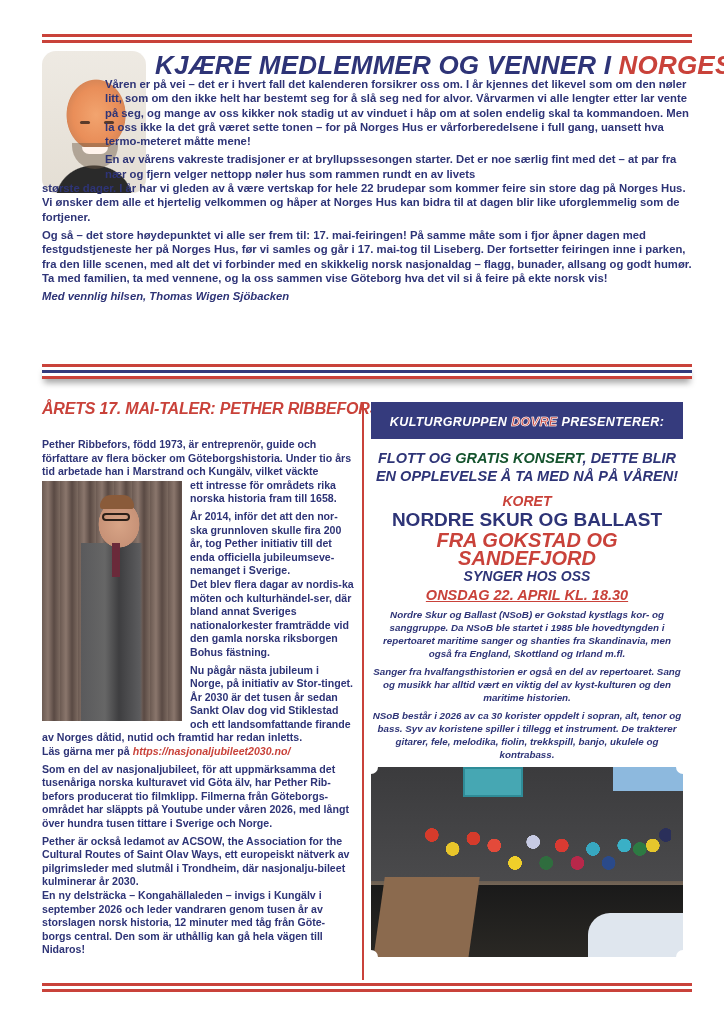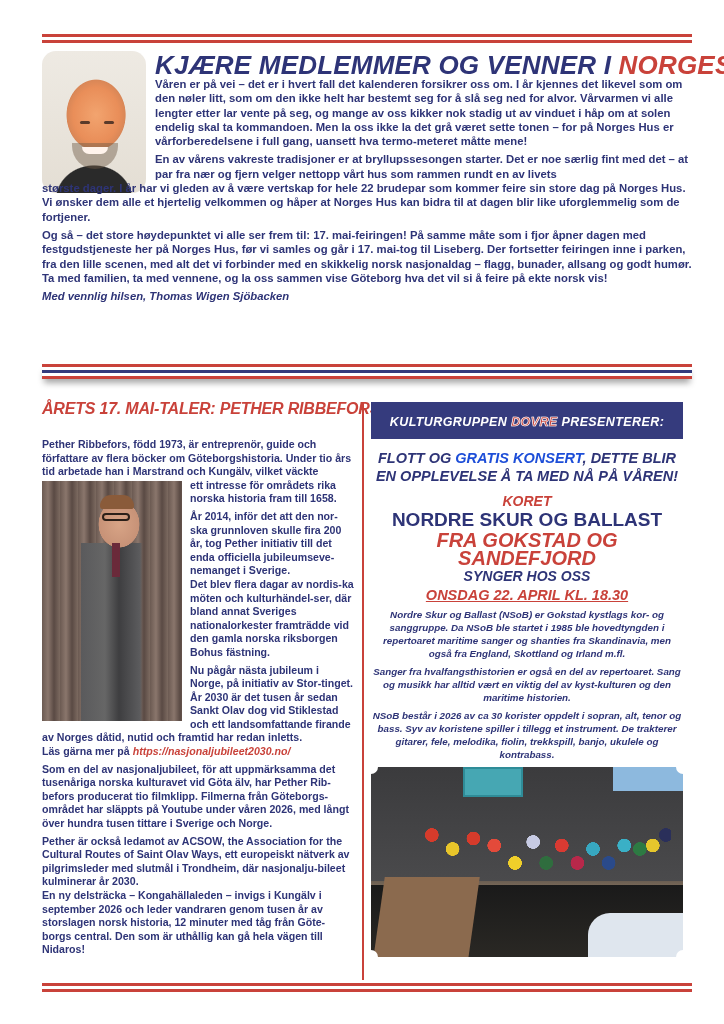--- a/index.html
+++ b/index.html
@@ -21,21 +21,21 @@
                 linear-gradient(180deg, #eeeae3 0%, #e4ded4 100%); }
   .portrait .beard { position: absolute; left: 30px; top: 92px; width: 46px; height: 26px; border-radius: 0 0 24px 24px; background: rgba(110,90,70,0.45); }
   .portrait .smile { position: absolute; left: 40px; top: 96px; width: 26px; height: 7px; border-radius: 0 0 14px 14px; background: #fff3ec; }
   .portrait .eye { position: absolute; top: 70px; width: 10px; height: 3px; background: #5a3a2a; border-radius: 2px; }
 
   .main-title { position: absolute; left: 155px; top: 50px; font-size: 26px; font-weight: bold; font-style: italic; color: #2e3477; letter-spacing: 0.2px; white-space: nowrap; }
   .main-title .accent { color: #c9423a; }
 
   .intro { position: absolute; left: 42px; top: 77px; width: 650px; font-size: 11.3px; line-height: 14.3px; font-weight: bold; color: #2e3477; }
   .intro p { margin-bottom: 4px; }
-  .intro .indent { padding-left: 113px; }
+  .intro .indent { padding-left: 63px; }
   .intro .sign { font-style: italic; margin-top: 3px; }
 
   
   .left-col { position: absolute; left: 42px; top: 400px; width: 312px; }
   .col-title { font-size: 16px; font-weight: bold; font-style: italic; color: #c9423a; white-space: nowrap; letter-spacing: -0.2px; }
   .left-text { font-size: 10.6px; line-height: 13.6px; font-weight: bold; color: #2e3477; margin-top: 20px; }
   .left-text p { margin-bottom: 4px; }
   .left-text .link { color: #c9423a; font-style: italic; }
   .speaker-photo { float: left; width: 140px; height: 240px; margin: 2px 8px 2px 0;
     background:
@@ -47,21 +47,21 @@
   .speaker-photo .hair { position: absolute; left: 58px; top: 14px; width: 34px; height: 14px; border-radius: 14px 14px 4px 4px; background: #8a5b3a; }
   .speaker-photo .tie { position: absolute; left: 70px; top: 62px; width: 8px; height: 34px; background: #6a2a3a; }
 
   .col-divider { position: absolute; left: 362px; top: 402px; width: 2px; height: 578px; background: #c9423a; }
 
   
   .right-col { position: absolute; left: 371px; top: 402px; width: 312px; text-align: center; }
   .banner { background: #353b7d; color: #ffffff; font-weight: bold; font-style: italic; font-size: 12.5px; height: 37px; line-height: 41px; letter-spacing: 0.4px; }
   .banner .dovre { color: #c9423a; -webkit-text-stroke: 0.6px #ffffff; text-shadow: 0 0 1px #fff; font-style: italic; }
   .promo { margin-top: 10px; font-size: 14.5px; line-height: 18px; font-weight: bold; font-style: italic; color: #2e3477; }
-  .promo .accent { color: #1d4ed8; }
+  .promo .accent { color: #14532d; }
   .koret { font-size: 14px; font-weight: bold; font-style: italic; color: #c9423a; margin-top: 8px; }
   .choir-name { font-size: 19px; font-weight: bold; color: #2e3477; line-height: 22px; }
   .choir-from { font-size: 20px; font-weight: bold; font-style: italic; color: #c9423a; line-height: 18px; }
   .sings { font-size: 14px; font-weight: bold; font-style: italic; color: #2e3477; line-height: 18px; }
   .date { font-size: 14.5px; font-weight: bold; font-style: italic; color: #c9423a; text-decoration: underline; line-height: 20px; }
   .choir-text { margin-top: 3px; font-size: 9.8px; line-height: 13px; font-weight: bold; font-style: italic; color: #2e3477; }
   .choir-text p { margin-bottom: 5px; }
   .choir-photo { position: relative; margin: 6px auto 0; width: 312px; height: 190px; overflow: hidden;
     background:
       linear-gradient(180deg, transparent 62%, #1a1a1a 62%, #2a2824 100%),
@@ -105,21 +105,21 @@
   <div class="smile"></div>
 </div>
 
 <h1 class="main-title">
   <span>KJÆRE MEDLEMMER OG VENNER I </span><span class="accent">NORGES HUS!</span>
 </h1>
 
 <div class="intro">
   <p class="indent">Våren er på vei – det er i hvert fall det kalenderen forsikrer oss om. I år kjennes det likevel som om den nøler litt, som om den ikke helt har bestemt seg for å slå seg ned for alvor. Vårvarmen vi alle lengter etter lar vente på seg, og mange av oss kikker nok stadig ut av vinduet i håp om at solen endelig skal ta kommandoen. Men la oss ikke la det grå været sette tonen – for på Norges Hus er vårforberedelsene i full gang, uansett hva termo-meteret måtte mene!</p>
   <p>
-    <span class="indent" style="display:block">En av vårens vakreste tradisjoner er at bryllupssesongen starter. Det er noe særlig fint med det – at par fra nær og fjern velger nettopp vårt hus som rammen rundt en av livets</span>
+    <span class="indent" style="display:block">En av vårens vakreste tradisjoner er at bryllupssesongen starter. Det er noe særlig fint med det – at par fra nær og fjern velger nettopp nøler hus som rammen rundt en av livets</span>
     <span>største dager. I år har vi gleden av å være vertskap for hele 22 brudepar som kommer feire sin store dag på Norges Hus. Vi ønsker dem alle et hjertelig velkommen og håper at Norges Hus kan bidra til at dagen blir like uforglemmelig som de fortjener.</span>
   </p>
   <p>Og så – det store høydepunktet vi alle ser frem til: 17. mai-feiringen! På samme måte som i fjor åpner dagen med festgudstjeneste her på Norges Hus, før vi samles og går i 17. mai-tog til Liseberg. Der fortsetter feiringen inne i parken, fra den lille scenen, med alt det vi forbinder med en skikkelig norsk nasjonaldag – flagg, bunader, allsang og godt humør. Ta med familien, ta med vennene, og la oss sammen vise Göteborg hva det vil si å feire på ekte norsk vis!</p>
   <p class="sign">Med vennlig hilsen,  Thomas Wigen Sjöbacken</p>
 </div>
 
 <div class="stripe mid-stripe">
   <div class="line red"></div>
   <div class="line blue"></div>
   <div class="line red" style="margin-bottom:0"></div>

